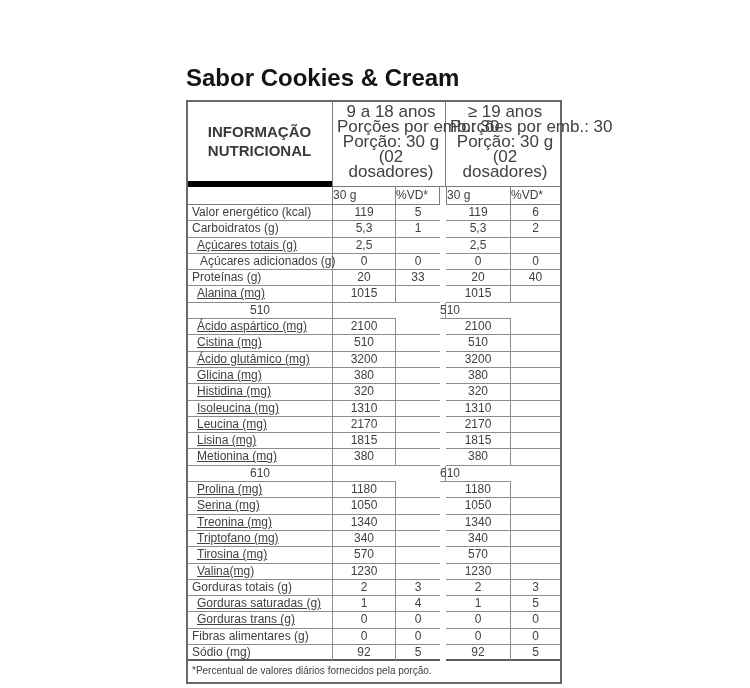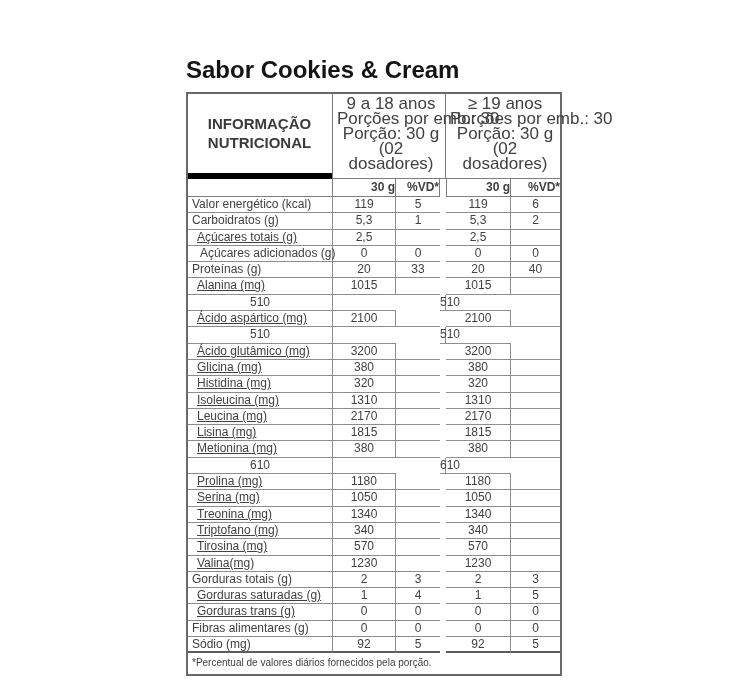--- a/index.html
+++ b/index.html
@@ -1,32 +1,32 @@
 <!DOCTYPE html>
 <html><head>
 <meta charset="utf-8">
 <style>
   html,body{margin:0;padding:0;background:#ffffff;}
   body{width:750px;height:688px;position:relative;font-family:"Liberation Sans","DejaVu Sans",sans-serif;color:#414141;}
-  .content{position:absolute;left:186px;top:56px;width:378px;}
+  .content{position:absolute;left:186px;top:64px;width:378px;}
   .page-title{font-size:24px;line-height:28px;font-weight:bold;color:#141414;margin:0 0 8px 0;}
   .ntable{width:372px;border:2px solid #696969;background:#fff;}
   
   .top{display:grid;grid-template-columns:145px 113px 114px;text-align:center;}
   .row{display:grid;grid-template-columns:145px 63px 44px 6px 65px 49px;}
   .cell,.tcell{box-sizing:border-box;}
   
   .tlabel{position:relative;border-right:1px solid #7d7d7d;display:flex;align-items:center;
           font-weight:bold;font-size:15px;line-height:19px;padding:0 6px 8px 5px;color:#3a3a3a;}
   .blackbar{position:absolute;left:0;right:0;bottom:0;height:6px;background:#000;}
   .grp{border-bottom:1px solid #7d7d7d;font-size:17px;line-height:15px;padding:2px 0 7px 4px;color:#414141;}
   .grp1{border-right:1px solid #7d7d7d;}
   .nowrap{white-space:nowrap;}
   
-  .hdr .cell{height:18px;line-height:17px;font-weight:bold;font-size:12px;text-align:right;
+  .hdr .cell{height:18px;line-height:17px;font-weight:normal;font-size:12px;text-align:left;
              border-bottom:1px solid #7d7d7d;}
   .hdr .hlbl{border-right:1px solid #7d7d7d;}
   .hdr .hv1{border-right:1px solid #7d7d7d;}
   .hdr .hvd1{border-right:1px solid #7d7d7d;}
   .hdr .hgap{border-bottom:none;}
   .hdr .hv2{border-left:1px solid #7d7d7d;border-right:1px solid #7d7d7d;}
   
   .brow .cell{height:16.3px;line-height:15.6px;font-size:12px;border-bottom:1px solid #8d8d8d;overflow:visible;}
   .brow .lbl{text-align:left;padding-left:4px;white-space:nowrap;border-right:1px solid #8d8d8d;}
   .brow .lbl.ind1{padding-left:9px;text-decoration:underline;}
@@ -132,20 +132,21 @@
   </div>
         <div class="row brow">
     <div class="cell lbl ind1">Ácido aspártico (mg)</div>
     <div class="cell val">2100</div>
     <div class="cell vd"></div>
     <div class="cell gapc"></div>
     <div class="cell val2">2100</div>
     <div class="cell vd2"></div>
   </div>
         <div class="row brow">
+    <div class="cell lbl ind1">Cistina (mg)</div>
     <div class="cell val">510</div>
     <div class="cell vd"></div>
     <div class="cell gapc"></div>
     <div class="cell val2">510</div>
     <div class="cell vd2"></div>
   </div>
         <div class="row brow">
     <div class="cell lbl ind1">Ácido glutâmico (mg)</div>
     <div class="cell val">3200</div>
     <div class="cell vd"></div>

